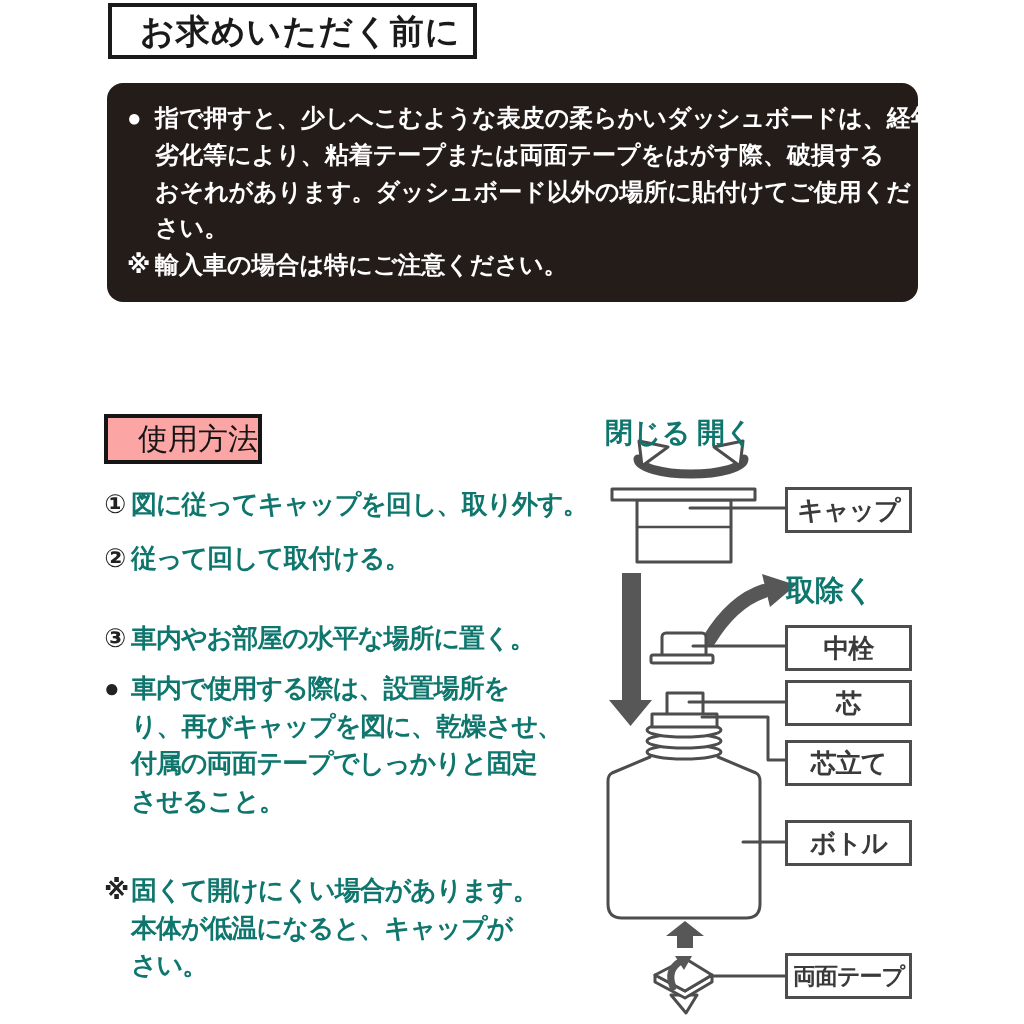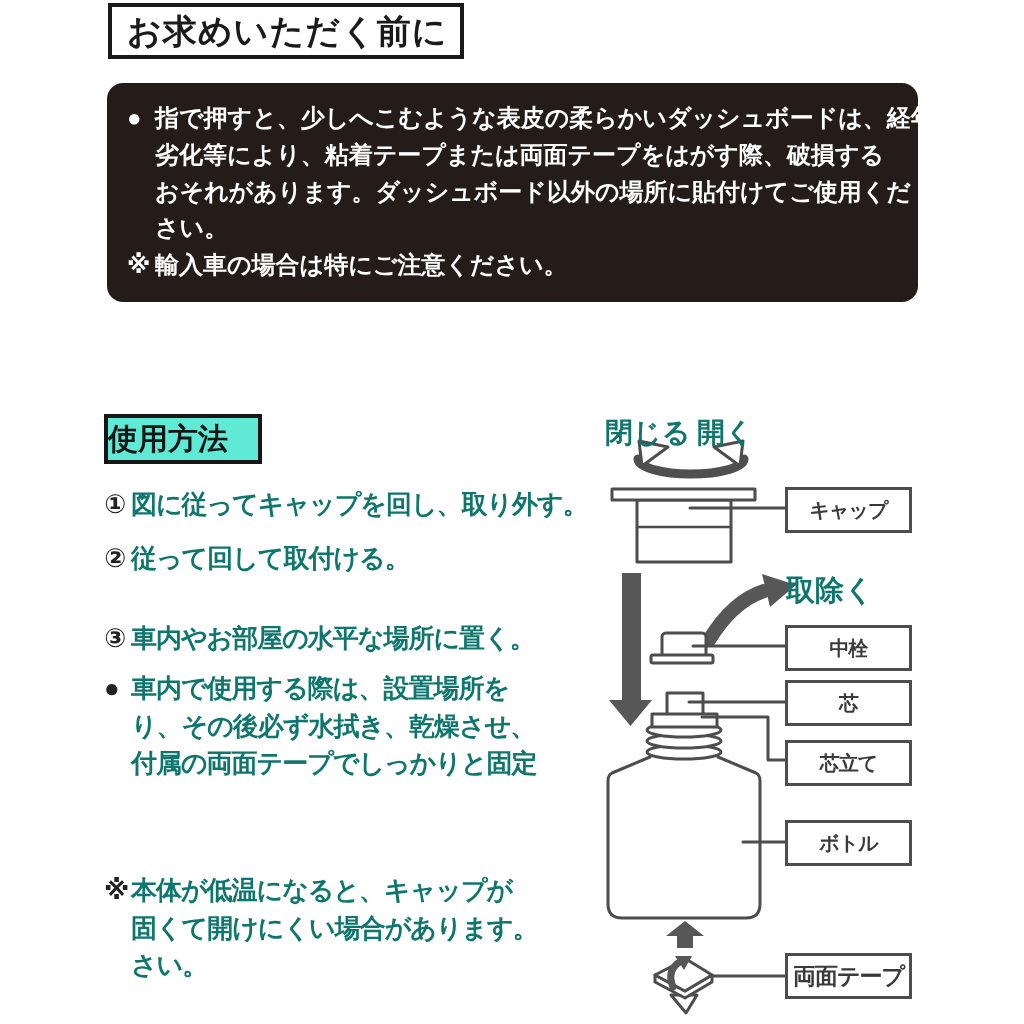--- a/index.html
+++ b/index.html
@@ -4,48 +4,48 @@
 <style>
   html,body{margin:0;padding:0;background:#fff;}
   #page{
     position:relative;width:1024px;height:1024px;background:#ffffff;overflow:hidden;
     font-family:"Liberation Sans","DejaVu Sans",sans-serif;color:#1d1d1d;
   }
   .abs{position:absolute;}
   
   .title-box{
     left:108px;top:3px;width:333px;height:48px;border:4px solid #1a1a1a;
-    font-size:34px;font-weight:800;line-height:48px;padding-left:15px;
+    font-size:34px;font-weight:800;line-height:48px;padding-left:28px;
     letter-spacing:1px;color:#1a1a1a;background:#fff;white-space:nowrap;
   }
   .section-box{
     left:104px;top:414px;width:150px;height:42px;border:4px solid #151515;
-    font-size:30px;font-weight:700;line-height:42px;text-align:left;
-    color:#151515;background:#5eead4;white-space:nowrap;
+    font-size:30px;font-weight:400;line-height:42px;text-align:right;
+    color:#151515;background:#fca5a5;white-space:nowrap;
   }
   
   .warn-panel{
     left:107px;top:83px;width:811px;height:219px;background:#241c18;border-radius:16px;
     color:#ffffff;padding:0;box-sizing:border-box;
   }
   .warn-inner{position:absolute;left:20px;top:17px;right:12px;}
   .warn-item{display:flex;}
   .warn-marker{width:28px;flex:0 0 28px;font-size:24px;font-weight:700;line-height:36.8px;}
   .warn-lines div{font-size:24px;font-weight:700;line-height:36.8px;white-space:nowrap;letter-spacing:0px;}
   
   .usage-col{left:104px;top:486px;width:480px;height:538px;}
   .tx-item{position:absolute;left:0;display:flex;}
   .tx-marker{width:27px;flex:0 0 27px;font-size:26px;font-weight:600;line-height:37.5px;color:#222;}
   .tx-lines div{font-size:26px;font-weight:600;line-height:37.5px;white-space:nowrap;letter-spacing:-1px;color:#0f766e;}
   
   .dg-text{font-size:28px;font-weight:600;color:#0f766e;white-space:nowrap;}
   .part-box{
     left:785px;width:121px;height:40px;border:3px solid #4d4d4d;background:#fff;
     display:flex;align-items:center;justify-content:center;
-    font-size:20px;font-weight:600;color:#3a3a3a;letter-spacing:-1px;white-space:nowrap;
+    font-size:26px;font-weight:600;color:#3a3a3a;letter-spacing:-1px;white-space:nowrap;
   }
   .part-box.small{font-size:23px;}
 </style>
 </head>
 <body>
 
 <div id="page">
 
   <div class="abs title-box">お求めいただく前に</div>
 
@@ -91,30 +91,31 @@
       <span class="tx-marker">③</span>
       <div class="tx-lines">
         <div>車内やお部屋の水平な場所に置く。</div>
       </div>
     </div>
 
     <div class="tx-item" style="top:184px">
       <span class="tx-marker">●</span>
       <div class="tx-lines">
         <div>車内で使用する際は、設置場所を</div>
-        <div>り、その後必ず水拭き、乾燥させ、</div>
+        <div>り、再びキャップを図に、乾燥させ、</div>
         <div>付属の両面テープでしっかりと固定</div>
+        <div>させること。</div>
       </div>
     </div>
 
     <div class="tx-item" style="top:386px">
       <span class="tx-marker">※</span>
       <div class="tx-lines">
+        <div>固くて開けにくい場合があります。</div>
         <div>本体が低温になると、キャップが</div>
-        <div>固くて開けにくい場合があります。</div>
         <div>さい。</div>
       </div>
     </div>
   </div>
 
   <svg class="abs" style="left:560px;top:400px" width="464" height="624" viewBox="560 400 464 624">
     <g stroke="#4d4d4d" stroke-width="3" fill="none" stroke-linejoin="round" stroke-linecap="round">
 
       <g>
         <path d="M638 459 A 53 15 0 0 0 744 459" stroke="#4f4f4f" stroke-width="9"></path>

